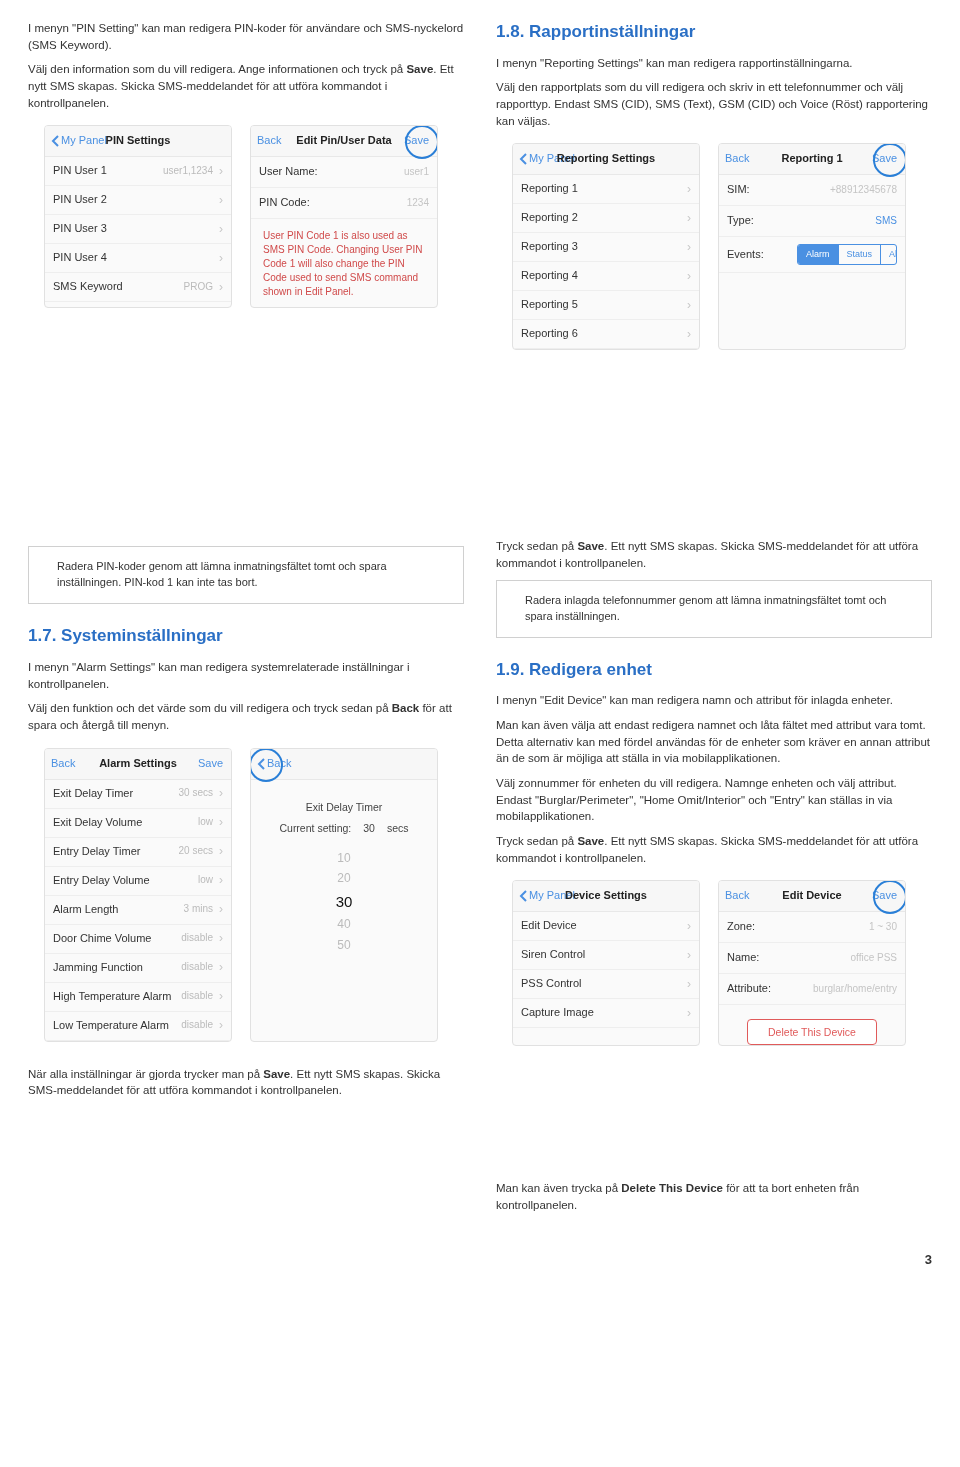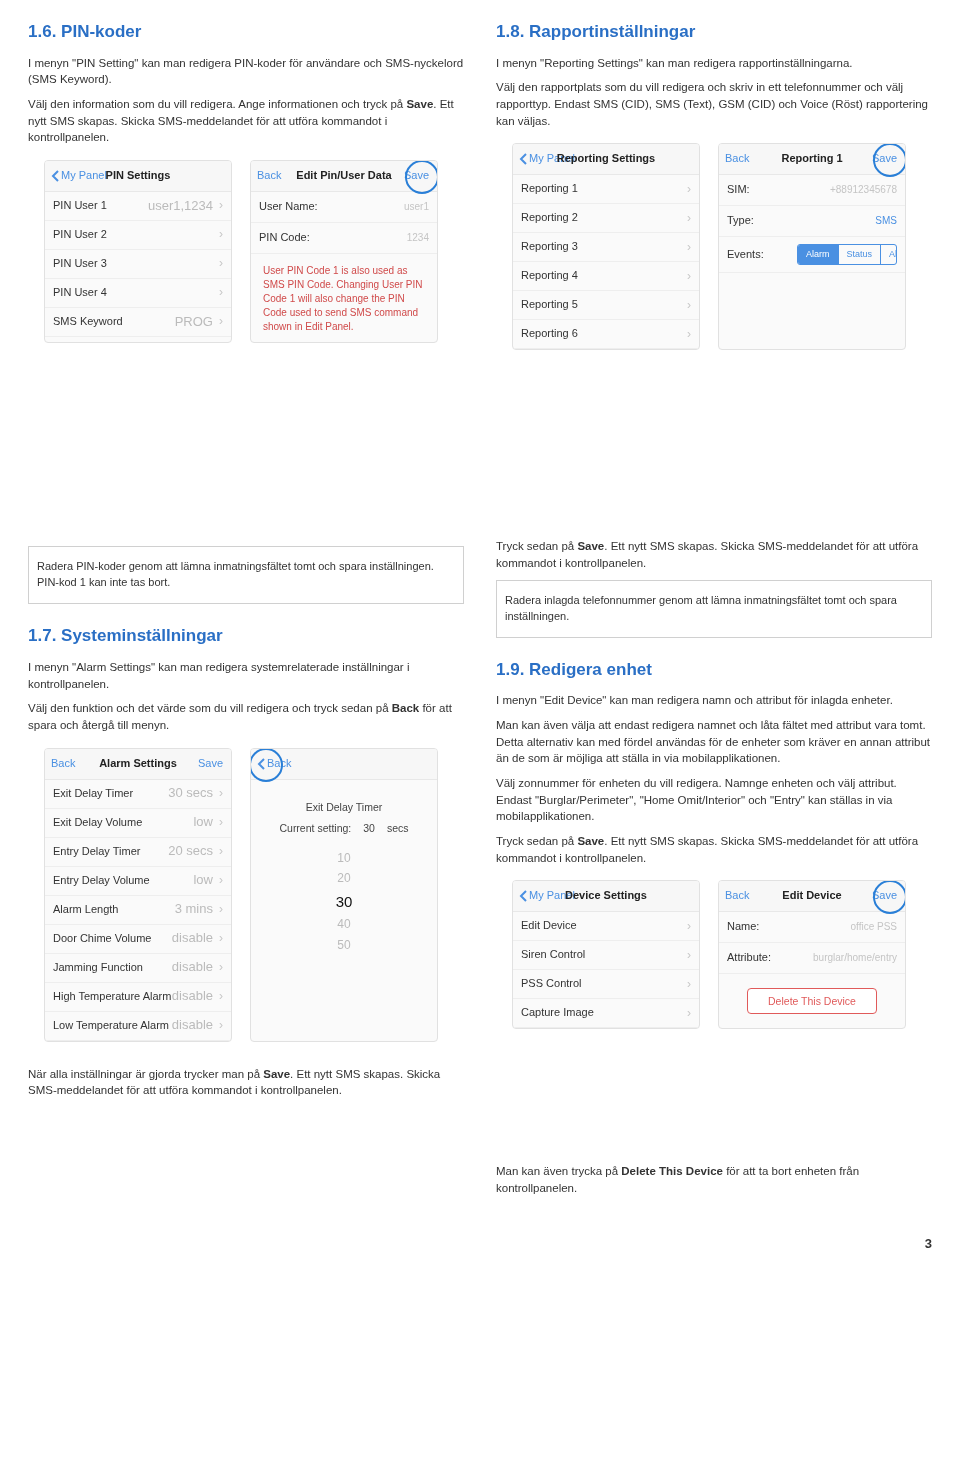--- a/index.html
+++ b/index.html
@@ -12,47 +12,46 @@
   .screens { display:flex; gap:18px; margin:14px 16px 24px; }
   .phone { background:#fafafa; border:1px solid #e1e1e1; width:186px; border-radius:4px; overflow:hidden; position:relative; }
   .sgap { height:164px; }
   .top { display:flex; align-items:center; height:30px; border-bottom:1px solid #e8e8e8; background:#f7f7f7; font-size:11px; position:relative; }
   .top .back { color:#4a90e2; padding:0 6px; display:flex; align-items:center; gap:2px; font-size:11px; }
   .top .title { position:absolute; left:0; right:0; text-align:center; font-weight:700; font-size:11px; pointer-events:none; color:#222; }
   .top .right { margin-left:auto; padding-right:8px; color:#4a90e2; }
   .circle2 { border:2px solid #2a7fd7; border-radius:50%; width:30px; height:30px; position:absolute; top:-1px; right:-2px; }
   .row { display:flex; align-items:center; height:28px; padding:0 8px; border-bottom:1px solid #eee; font-size:11px; }
   .row .lbl { color:#333; }
-  .row .val { margin-left:auto; color:#bbb; font-size:13px; }
+  .row .val { margin-left:auto; color:#bbb; font-size:10px; }
   .row .chev { color:#c8c8c8; margin-left:6px; font-size:12px; }
   .form-row { display:flex; align-items:center; padding:7px 8px; font-size:11px; border-bottom:1px solid #eee; }
   .form-row .flbl { flex:0 0 70px; color:#333; }
   .form-row .fval { margin-left:auto; color:#777; font-size:10px; }
   .seg { display:flex; border:1px solid #4a90e2; border-radius:3px; overflow:hidden; font-size:9px; margin-left:auto; }
   .seg span { padding:3px 8px; color:#4a90e2; border-left:1px solid #4a90e2; }
   .seg span:first-child { border-left:none; }
   .seg span.active { background:#4a90e2; color:#fff; }
   .red-note { font-size:10px; color:#d04a4a; padding:10px 12px 8px; line-height:1.4; }
-  .note-box { border:1px solid #d0d0d0; padding:12px 8px; margin:8px 0 20px; }
+  .note-box { border:1px solid #d0d0d0; padding:12px 28px; margin:8px 0 20px; }
   .timer-body { text-align:center; padding:20px 0 6px; font-size:10.5px; color:#444; }
   .timer-body .row2 { display:flex; justify-content:center; gap:12px; margin-top:6px; }
   .picker { margin-top:12px; font-size:12px; color:#bbb; line-height:1.7; }
   .picker .sel { color:#111; font-size:15px; }
   .delete-btn { border:1px solid #e05a5a; color:#e05a5a; padding:6px 20px; border-radius:4px; margin:14px auto 0; display:block; width:fit-content; font-size:10.5px; background:#fff; }
   .page-num { text-align:right; font-size:13px; font-weight:600; padding-top:30px; }
 </style>
 </head>
 <body>
 
 <div class="page">
 
 <div class="cols">
 
   <div class="col">
-    <h2 class="section">1.6. PIN-koder</h2>
     <p>I menyn "PIN Setting" kan man redigera PIN-koder för användare och SMS-nyckelord (SMS Keyword).</p>
     <p><span>Välj den information som du vill redigera. Ange informationen och tryck på </span><b>Save</b><span>. Ett nytt SMS skapas. Skicka SMS-meddelandet för att utföra kommandot i kontrollpanelen.</span></p>
 
     <div class="screens">
 
       <div class="phone">
         <div class="top">
           <span class="back">
                 <svg width="8" height="12">
                   <path d="M7 1 L2 6 L7 11" stroke="#4a90e2" fill="none" stroke-width="2"></path>
@@ -338,20 +337,24 @@
 
       <div class="phone">
         <div class="top">
           <span class="back">Back</span>
           <span class="title">Edit Device</span>
           <span class="right">Save</span>
           <span class="circle2"></span>
         </div>
         <div id="dev-edit-rows">
               <div class="form-row">
+                <span class="flbl">Zone:</span>
+                <span class="fval" style="color:#c5c5c5">1 ~ 30</span>
+              </div>
+              <div class="form-row">
                 <span class="flbl">Name:</span>
                 <span class="fval" style="color:#c5c5c5">office PSS</span>
               </div>
               <div class="form-row">
                 <span class="flbl">Attribute:</span>
                 <span class="fval" style="color:#c5c5c5">burglar/home/entry</span>
               </div>
             </div>
         <button class="delete-btn">Delete This Device</button>
       </div>

